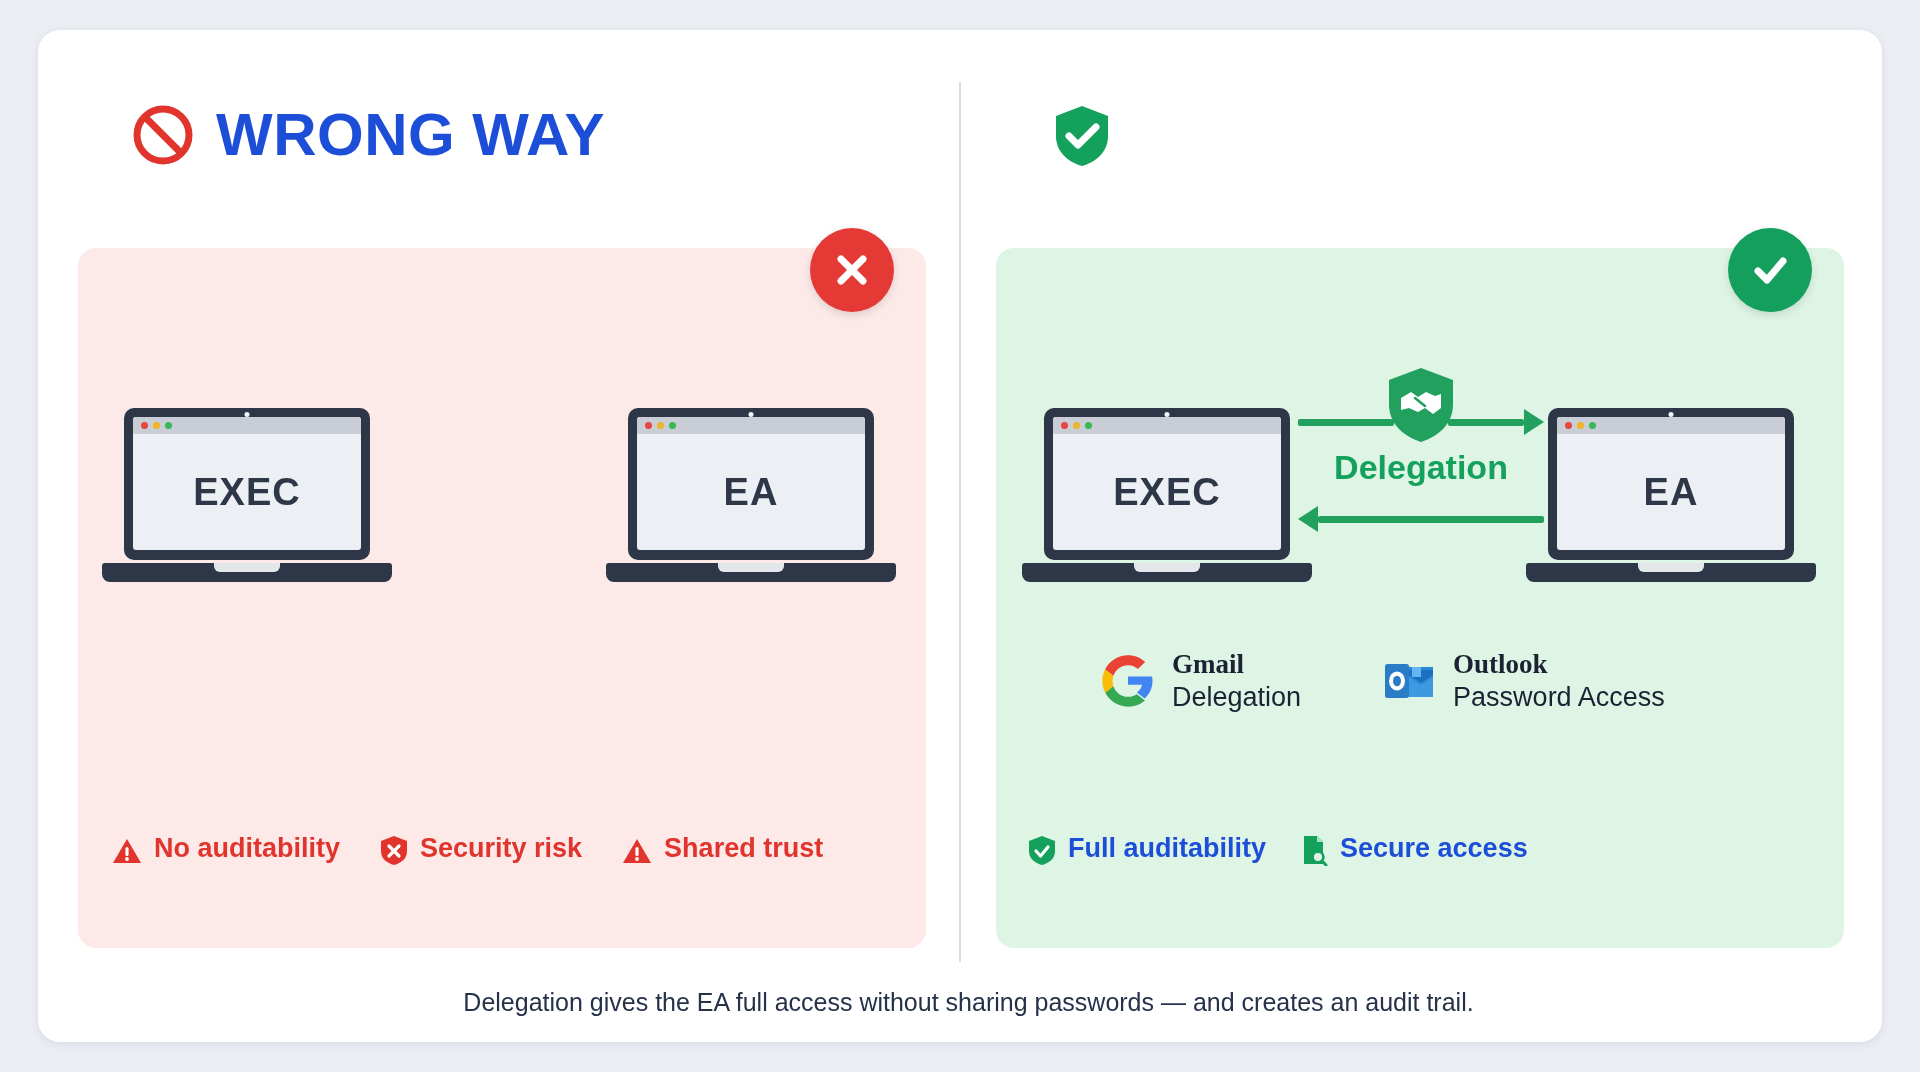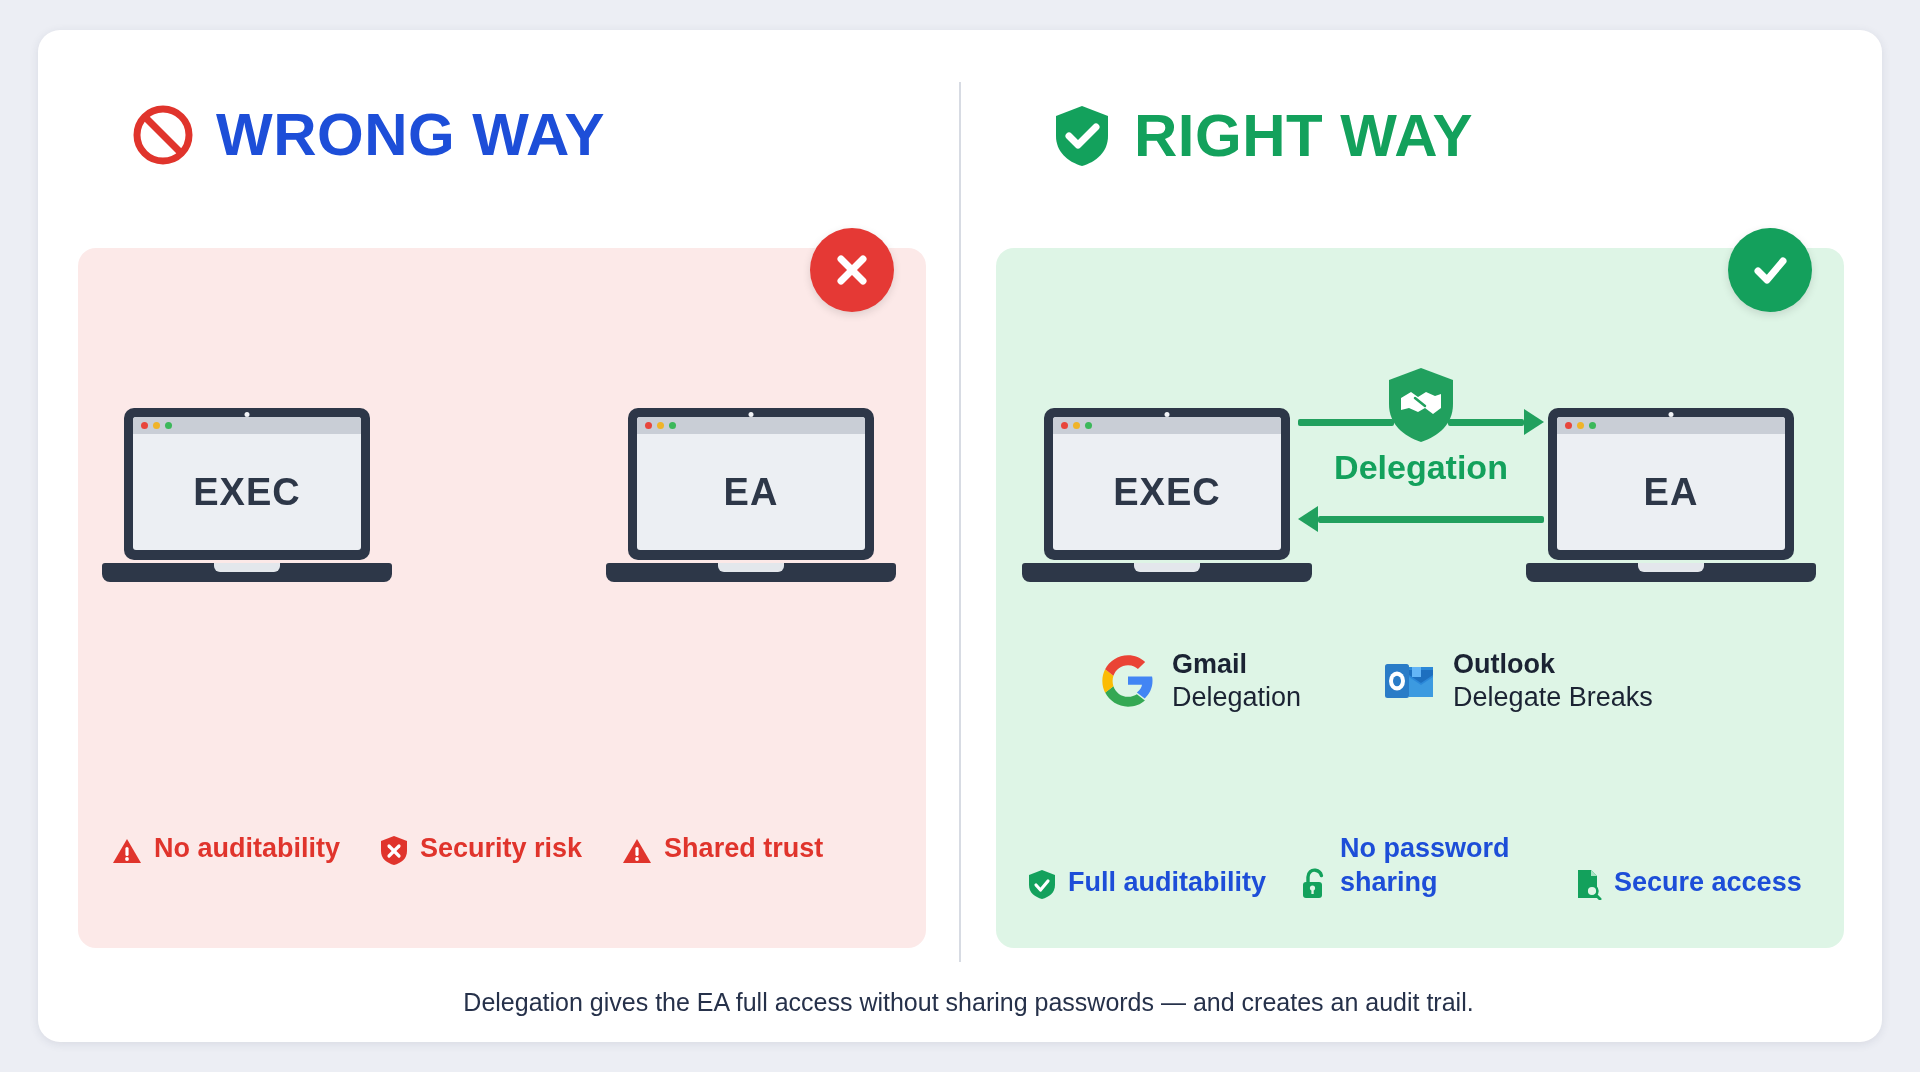--- a/index.html
+++ b/index.html
@@ -118,21 +118,21 @@
     font-size: 34px; font-weight: 700; color: #13a15c; margin: 8px 0 10px;
   }
 
   
   .services {
     position: absolute; left: 1100px; top: 648px;
     display: flex; gap: 80px; align-items: flex-start;
   }
   .service { display: flex; align-items: center; gap: 16px; }
   .service-text { line-height: 1.22; }
-  .service-name { font-size: 27px; font-weight: 700; color: #1b2333; }
+  .service-name { font-size: 27px; font-weight: 700; color: #1b2333; font-family: Liberation Serif, serif; }
   .service-sub  { font-size: 27px; font-weight: 400; color: #1b2333; }
 
   
   .features { position: absolute; display: flex; }
   .feat-wrong { left: 112px; top: 832px; gap: 40px; }
   .feat-right { left: 1028px; top: 832px; gap: 34px; }
   .feature { display: flex; align-items: flex-end; gap: 12px; }
   .feature-text { font-size: 27px; font-weight: 700; line-height: 1.25; }
   .ft-red { color: #e0342c; } .ft-green { color: #1d4ed8; }
 
@@ -160,21 +160,20 @@
     <span class="head-title c-red">WRONG WAY</span>
   </div>
 
   <div class="head head-right">
     <span>
       <svg width="60" height="64" viewBox="0 0 60 64">
         <path d="M30 2 L56 12 V32 C56 48 44 58 30 62 C16 58 4 48 4 32 V12 Z" fill="#13a15c"></path>
         <path d="M17 32 L26 41 L44 23" fill="none" stroke="#ffffff" stroke-width="7" stroke-linecap="round" stroke-linejoin="round"></path>
       </svg>
     </span>
-    <span class="head-title c-green">RIGHT WAY</span>
   </div>
 
   <div class="panel panel-wrong"></div>
 
   <div class="badge badge-x">
     <svg width="44" height="44" viewBox="0 0 44 44">
       <line x1="11" y1="11" x2="33" y2="33" stroke="#fff" stroke-width="7" stroke-linecap="round"></line>
       <line x1="33" y1="11" x2="11" y2="33" stroke="#fff" stroke-width="7" stroke-linecap="round"></line>
     </svg>
   </div>
@@ -339,45 +338,34 @@
           <ellipse cx="16" cy="28" rx="8" ry="9.5" fill="#ffffff"></ellipse>
           <ellipse cx="16" cy="28" rx="4" ry="5.2" fill="#2a7cc7"></ellipse>
           <path d="M28 14 H52 V44 H28 Z" fill="#2b88d8"></path>
           <path d="M28 17 H52 V22 L40 30 L28 22 Z" fill="#1d6fbf"></path>
           <rect x="31" y="14" width="9" height="10" fill="#64b5f6"></rect>
           <path d="M28 24 L40 32 L52 24 V44 H28 Z" fill="#3c9ae0"></path>
         </svg>
       </span>
       <div class="service-text">
         <div class="service-name">Outlook</div>
-        <div class="service-sub">Delegate Breaks</div>
+        <div class="service-sub">Password Access</div>
       </div>
     </div>
   </div>
 
   <div class="features feat-right">
     <div class="feature">
       <span>
         <svg width="28" height="31" viewBox="0 0 28 31">
           <path d="M14 1 L27 6 V16 C27 24 21 28 14 30 C7 28 1 24 1 16 V6 Z" fill="#13a15c"></path>
           <path d="M8 16 L12.5 21 L20 12" fill="none" stroke="#fff" stroke-width="3.2" stroke-linecap="round" stroke-linejoin="round"></path>
         </svg>
       </span>
       <span class="feature-text ft-green">Full auditability</span>
-    </div>
-    <div class="feature">
-      <span>
-        <svg width="28" height="32" viewBox="0 0 28 32">
-          <path d="M8 14 V9 C8 4.6 11.4 1.5 15.5 2.2 C18.6 2.7 20.8 5 21.4 7.6" fill="none" stroke="#13a15c" stroke-width="3.4" stroke-linecap="round"></path>
-          <rect x="3" y="14" width="19" height="16" rx="3" fill="#13a15c"></rect>
-          <circle cx="12.5" cy="20" r="2.6" fill="#def5e6"></circle>
-          <rect x="11.4" y="21" width="2.3" height="5" fill="#def5e6"></rect>
-        </svg>
-      </span>
-      <span class="feature-text ft-green" style="max-width:200px;">No password sharing</span>
     </div>
     <div class="feature">
       <span>
         <svg width="28" height="32" viewBox="0 0 28 32">
           <path d="M4 2 H17 L23 8 V30 H4 Z" fill="#13a15c"></path>
           <path d="M17 2 V8 H23 Z" fill="#a8e3c3"></path>
           <circle cx="18" cy="23" r="5.4" fill="#def5e6" stroke="#13a15c" stroke-width="2.6"></circle>
           <line x1="22" y1="27" x2="26" y2="31" stroke="#13a15c" stroke-width="3" stroke-linecap="round"></line>
         </svg>
       </span>

